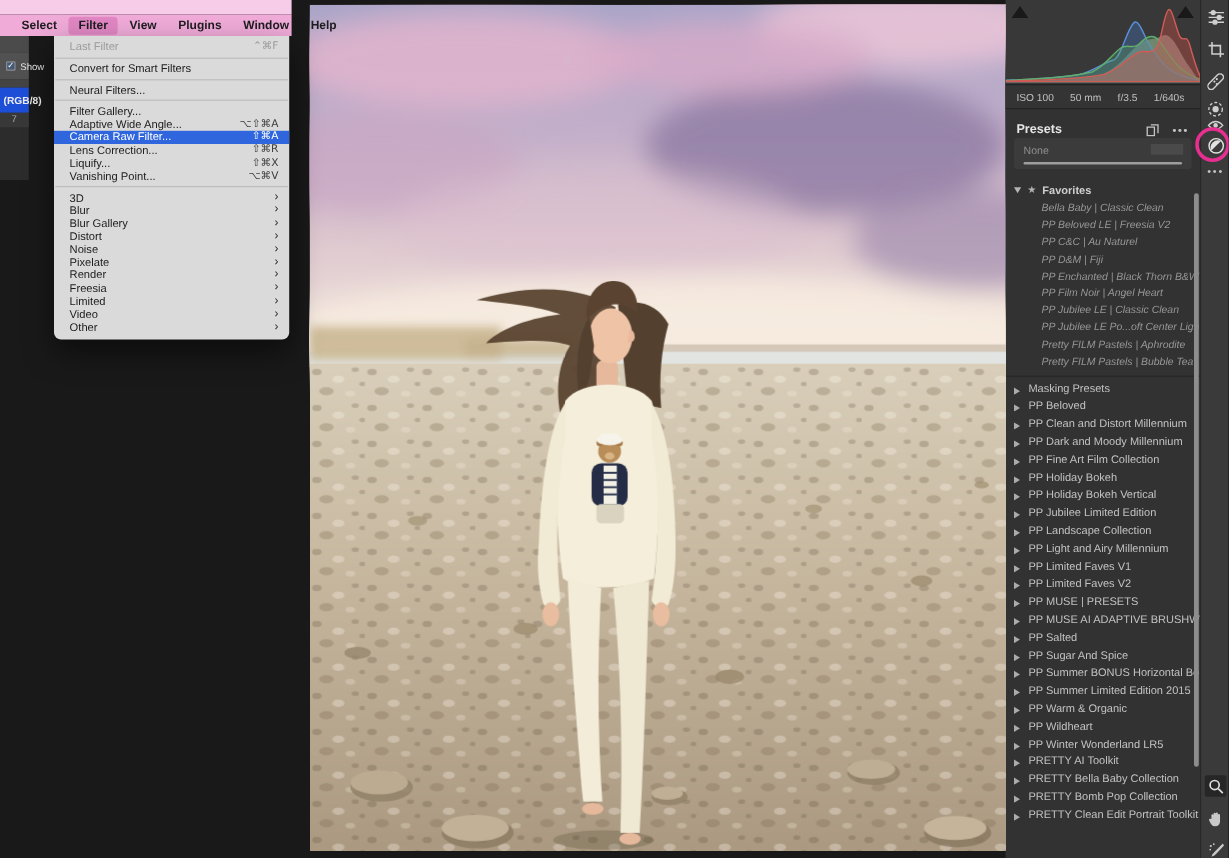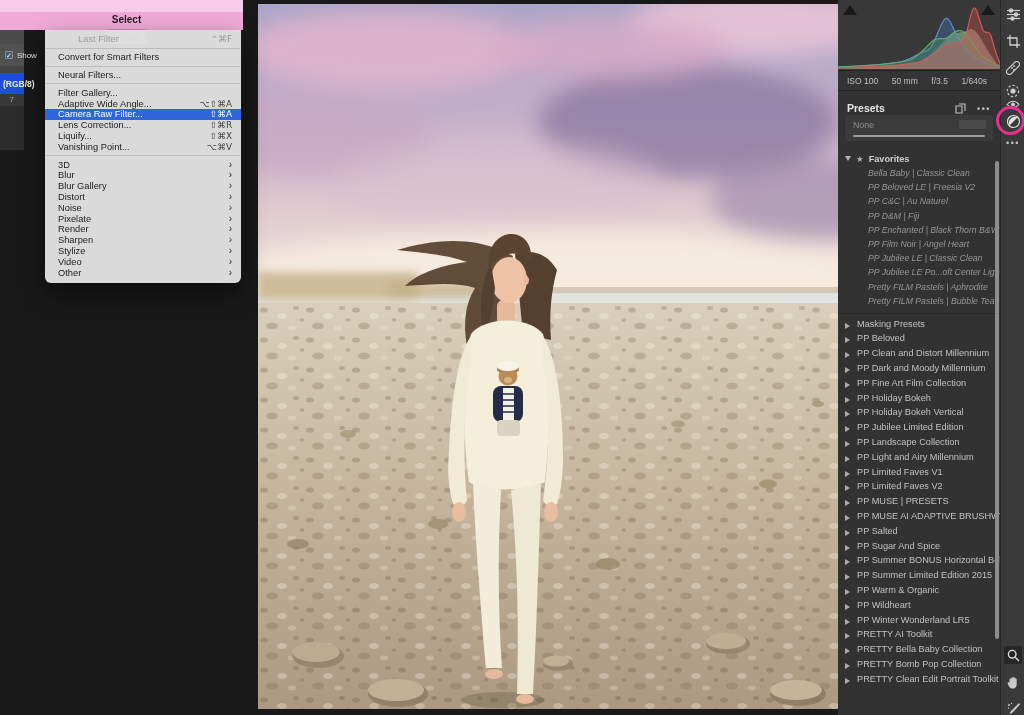--- a/index.html
+++ b/index.html
@@ -59,21 +59,21 @@
   .tool-btn { position:absolute; left:3px; width:18px; height:18px;
               display:flex; align-items:center; justify-content:center; }
   .tool-btn svg { display:block; }
   .tool-btn.selected { background:#262626; border-radius:2px; }
   .annotation-ring { position:absolute; left:996px; top:106px; width:29px; height:29px;
                      border:3px solid #e62f90; border-radius:50%; pointer-events:none; }
 
   
   .mac-top-strip { position:absolute; left:0; top:0; width:243px; height:12px; background:#f6cce8; }
   .menubar { position:absolute; left:0; top:12px; width:243px; height:18px; background:#f0abd9;
-             display:flex; align-items:center; padding-left:10px; gap:2px;flex-direction:column; }
+             display:flex; align-items:center; padding-left:10px; gap:2px; }
   .menu-item { font-size:10px; font-weight:bold; color:#1d1d1f; padding:2px 8px; border-radius:3px; }
   .menu-item.active { background:#e187c4; }
 
   .ps-frag { position:absolute; left:0; top:30px; width:24px; height:120px; background:#2c2c2c; }
   .frag-toolrow { height:14px; background:#4b4b4b; }
   .frag-showrow { height:22px; background:#515151; display:flex; align-items:center; gap:4px; padding-left:5px; }
   .frag-check { width:8px; height:8px; background:#44597a; border:1px solid #8a8a8a; border-radius:1px;
                 color:#fff; font-size:7px; line-height:7px; text-align:center; }
   .frag-showlabel { color:#e0e0e0; font-size:8px; }
   .frag-gap { height:7px; background:#444; }
@@ -81,21 +81,21 @@
                  color:#ececec; font-size:8.5px; font-weight:bold; }
   .frag-numrow { height:12px; background:#383838; color:#a8a8a8; font-size:8px; text-align:right;
                  padding-right:10px; line-height:12px; }
 
   .dropdown { position:absolute; left:45px; top:30px; width:196px; background:rgba(222,222,222,0.98);
               border-radius:0 0 6px 6px; box-shadow:0 10px 24px rgba(0,0,0,0.5); padding:4px 0 5px 0; }
   .dd-row { display:flex; align-items:center; justify-content:space-between; height:10.8px;
             padding:0 9px 0 13px; font-size:9.3px; color:#1c1c1c; }
   .dd-row .dd-label { white-space:nowrap; }
   .dd-row .dd-right { font-size:8.8px; color:#3c3c3c; font-family:"DejaVu Sans", sans-serif; }
-  .dd-row.disabled .dd-label, .dd-row.disabled .dd-right { color:#9b9b9b;margin-left:20px; }
+  .dd-row.disabled .dd-label, .dd-row.disabled .dd-right { color:#9b9b9b; }
   .dd-row.selected { background:#2f66dd; }
   .dd-row.selected .dd-label, .dd-row.selected .dd-right { color:#ffffff; }
   .dd-sub { font-size:10px; color:#2a2a2a; line-height:8px; }
   .menu-sep { height:1px; background:#bcbcbc; margin:3px 1px; }
 </style>
 </head>
 <body>
 
 <div class="stage">
 
@@ -549,25 +549,25 @@
       </div>
       <div class="dd-row">
         <span class="dd-label">Pixelate</span>
         <span class="dd-sub">›</span>
       </div>
       <div class="dd-row">
         <span class="dd-label">Render</span>
         <span class="dd-sub">›</span>
       </div>
       <div class="dd-row">
-        <span class="dd-label">Sharpen</span>
-        <span class="dd-sub">›</span>
-      </div>
-      <div class="dd-row">
-        <span class="dd-label">Stylize</span>
+        <span class="dd-label">Freesia</span>
+        <span class="dd-sub">›</span>
+      </div>
+      <div class="dd-row">
+        <span class="dd-label">Limited</span>
         <span class="dd-sub">›</span>
       </div>
       <div class="dd-row">
         <span class="dd-label">Video</span>
         <span class="dd-sub">›</span>
       </div>
       <div class="dd-row">
         <span class="dd-label">Other</span>
         <span class="dd-sub">›</span>
       </div>

